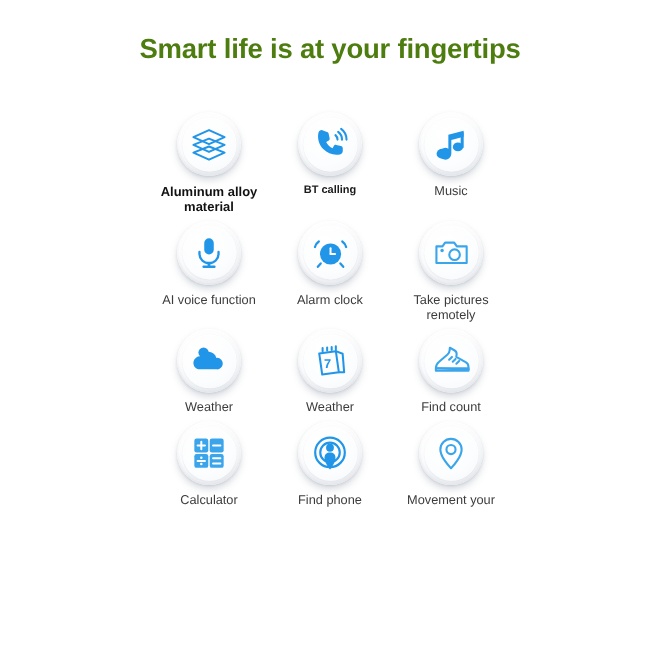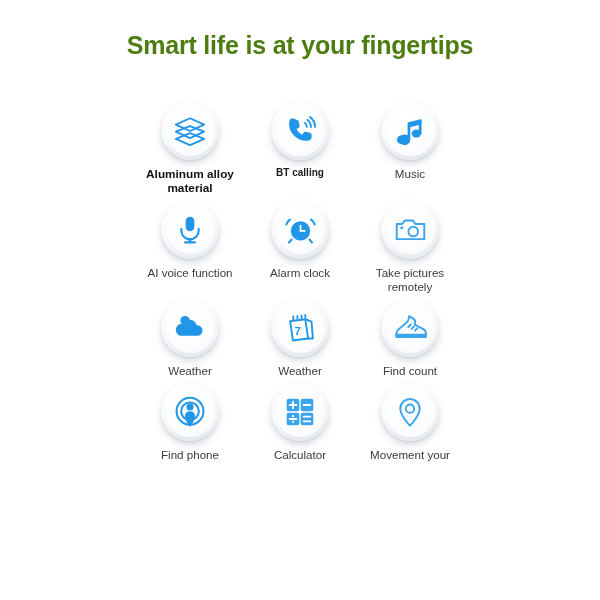--- a/index.html
+++ b/index.html
@@ -209,34 +209,20 @@
             <path d="M29 21 25.5 24.5"></path>
             <path d="M33.5 23.5 30 27"></path>
           </g>
         </svg>
       </div>
       <div class="label">Find count</div>
     </div>
 
     <div class="cell">
       <div class="disc">
-        <svg width="34" height="34" viewBox="0 0 48 48">
-          <g fill="none" stroke="#2196E8" stroke-width="2.8">
-            <circle cx="24" cy="23" r="19"></circle>
-            <circle cx="24" cy="23" r="12.5"></circle>
-          </g>
-          <circle cx="24" cy="17" r="5" fill="#2196E8"></circle>
-          <path fill="#2196E8" d="M24 23c-4.4 0-7 2.6-7 6.4 0 4 3 11.2 7 15.4 4-4.2 7-11.4 7-15.4 0-3.8-2.6-6.4-7-6.4z"></path>
-        </svg>
-      </div>
-      <div class="label">Find phone</div>
-    </div>
-
-    <div class="cell">
-      <div class="disc">
         <svg width="32" height="32" viewBox="0 0 48 48">
           <rect x="4" y="4" width="19" height="19" rx="3" fill="#3BA5EC"></rect>
           <rect x="25" y="4" width="19" height="19" rx="3" fill="#3BA5EC"></rect>
           <rect x="4" y="25" width="19" height="19" rx="3" fill="#3BA5EC"></rect>
           <rect x="25" y="25" width="19" height="19" rx="3" fill="#3BA5EC"></rect>
           <g stroke="#ffffff" stroke-width="2.7" stroke-linecap="round">
             <path d="M13.5 8.5v10"></path>
               <path d="M8.5 13.5h10"></path>
             <path d="M29.5 13.5h10"></path>
             <path d="M8.5 34.5h10"></path>
@@ -245,20 +231,34 @@
           </g>
           <circle cx="13.5" cy="30.2" r="1.7" fill="#ffffff"></circle>
           <circle cx="13.5" cy="38.8" r="1.7" fill="#ffffff"></circle>
         </svg>
       </div>
       <div class="label">Calculator</div>
     </div>
 
     <div class="cell">
       <div class="disc">
+        <svg width="34" height="34" viewBox="0 0 48 48">
+          <g fill="none" stroke="#2196E8" stroke-width="2.8">
+            <circle cx="24" cy="23" r="19"></circle>
+            <circle cx="24" cy="23" r="12.5"></circle>
+          </g>
+          <circle cx="24" cy="17" r="5" fill="#2196E8"></circle>
+          <path fill="#2196E8" d="M24 23c-4.4 0-7 2.6-7 6.4 0 4 3 11.2 7 15.4 4-4.2 7-11.4 7-15.4 0-3.8-2.6-6.4-7-6.4z"></path>
+        </svg>
+      </div>
+      <div class="label">Find phone</div>
+    </div>
+
+    <div class="cell">
+      <div class="disc">
         <svg width="32" height="32" viewBox="0 0 48 48">
           <g fill="none" stroke="#3BA5EC" stroke-width="2.9" stroke-linejoin="round">
             <path d="M24 4.5c-8 0-14.5 6.4-14.5 14.4 0 9.9 11.3 22.5 14.5 25.6 3.2-3.1 14.5-15.7 14.5-25.6C38.5 10.9 32 4.5 24 4.5z"></path>
             <circle cx="24" cy="19" r="6.2"></circle>
           </g>
         </svg>
       </div>
       <div class="label">Movement your</div>
     </div>
 

